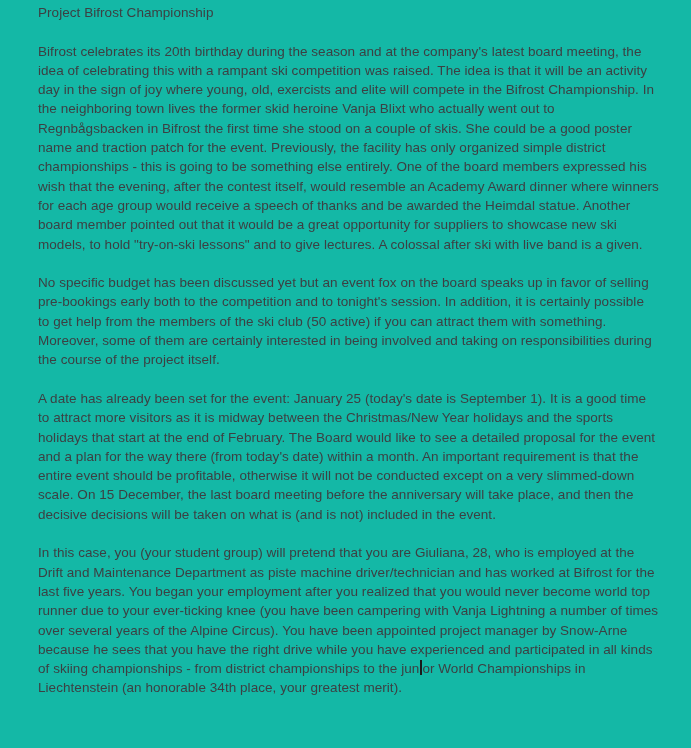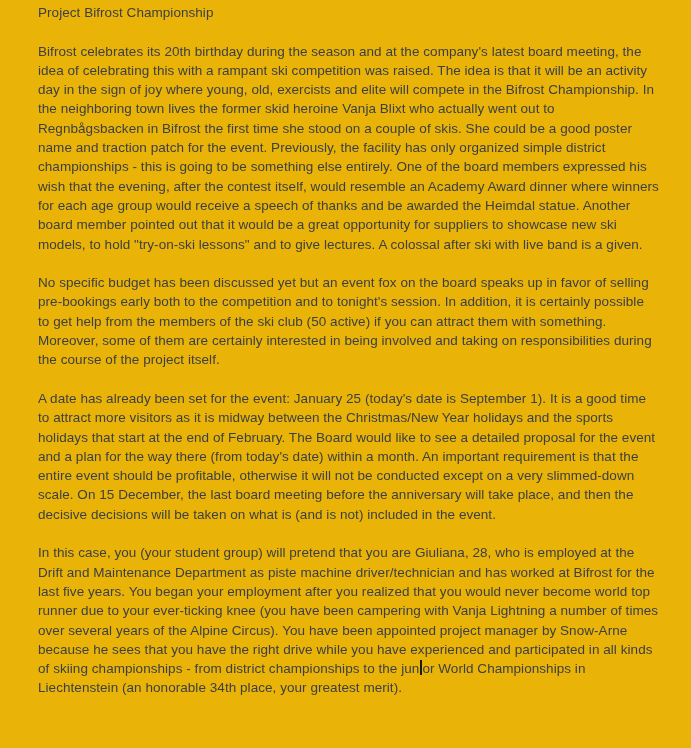--- a/index.html
+++ b/index.html
@@ -3,21 +3,21 @@
 <meta charset="utf-8">
 <style>
   html, body {
     margin: 0;
     padding: 0;
     background: #ffffff;
   }
   .page {
     width: 691px;
     height: 748px;
-    background: #eab308;
+    background: #14b8a6;
     box-sizing: border-box;
     padding: 3px 32px 0 38px;
     overflow: hidden;
   }
   .doc-text {
     font-family: "Liberation Sans", "DejaVu Sans", sans-serif;
     font-size: 13.5px;
     line-height: 19.3px;
     color: #3c4043;
     letter-spacing: 0.05px;

